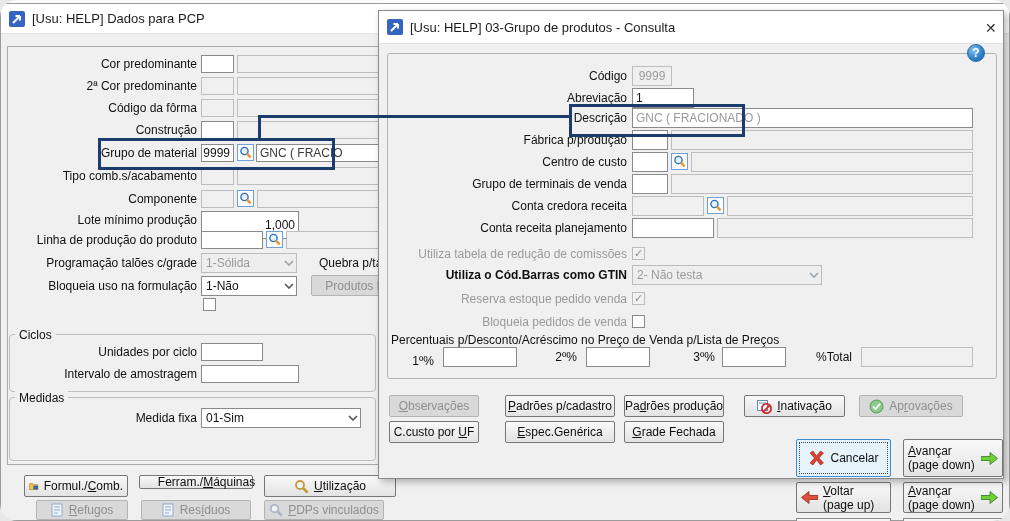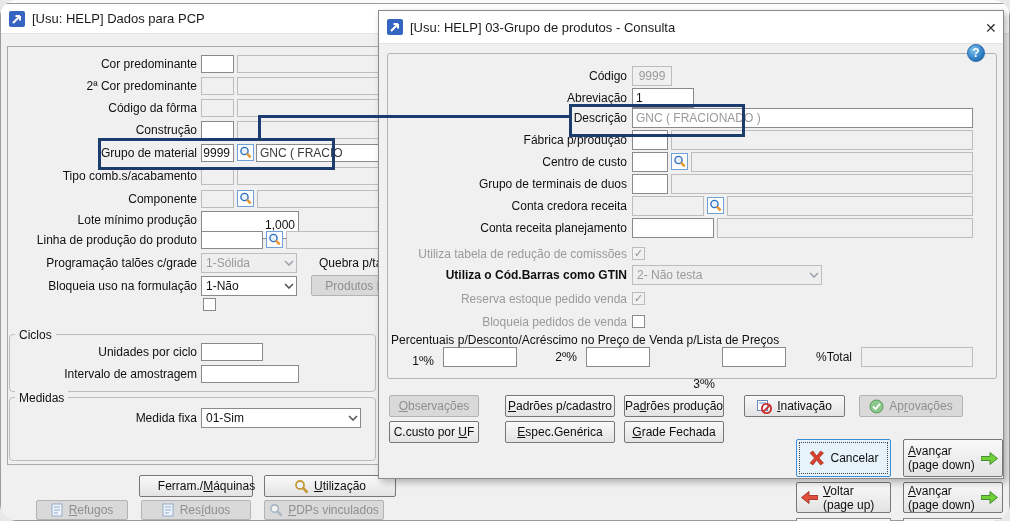--- a/index.html
+++ b/index.html
@@ -171,21 +171,28 @@
     <div class="gbox" style="left:8px;top:393px;width:367px;height:64px;"></div>
     <span class="gcap" style="left:14px;top:387px;">Medidas</span>
     <span class="blbl" style="top:407px;">Medida fixa</span>
     <div class="dd" style="left:200px;top:404px;width:160px;height:20px;">
       <span>01-Sim</span>
       <svg width="10" height="6" viewBox="0 0 10 6">
           <polyline points="1,1 5,5 9,1" fill="none" stroke="#555" stroke-width="1.6"></polyline>
         </svg>
     </div>
 
-    <button class="btn" style="left:138px;top:471px;width:114px;height:22px;padding-left:20px;">
+    <button class="btn" style="left:23px;top:471px;width:104px;height:22px;">
+      <svg width="16" height="14" viewBox="0 0 16 14">
+          <path d="M1 3 L6 3 L7.5 5 L15 5 L15 13 L1 13 Z" fill="#f7c544" stroke="#a5781b"></path>
+          <rect x="8" y="7" width="6" height="5" fill="#3a6fd0" stroke="#24498f"></rect>
+        </svg>
+      <span><span>Formul./</span><span class="u">C</span><span>omb.</span></span>
+    </button>
+    <button class="btn" style="left:138px;top:471px;width:114px;height:14px;padding-left:20px;">
       <svg width="15" height="15" viewBox="0 0 15 15">
           <path d="M2 13 L9 6" stroke="#8f9aa6" stroke-width="3" stroke-linecap="round"></path>
           <circle cx="10.5" cy="4" r="3" fill="none" stroke="#8f9aa6" stroke-width="2.2"></circle>
           <rect x="9" y="2.6" width="4" height="3" fill="#e9e9e9" stroke="none"></rect>
         </svg>
       <span><span>Ferram./</span><span class="u">M</span><span>áquinas</span></span>
     </button>
     <button class="btn" style="left:263px;top:471px;width:132px;height:22px;">
       <svg width="15" height="15" viewBox="0 0 15 15">
           <circle cx="6" cy="6" r="4" fill="#eef5fc" stroke="#c49a3a" stroke-width="1.8"></circle>
@@ -274,21 +281,21 @@
     <div class="inp" style="left:253px;top:141px;width:36px;height:20px;"></div>
     <button class="magbtn" style="left:292px;top:142px;">
       <svg viewBox="0 0 17 17" width="17" height="17">
           <rect x="0.5" y="0.5" width="16" height="16" fill="#fdfdfd" stroke="#6fa0d8"></rect>
           <circle cx="7.5" cy="7" r="3.6" fill="#e8f2fc" stroke="#2f6fc0" stroke-width="1.4"></circle>
           <line x1="10" y1="9.6" x2="13.6" y2="13.4" stroke="#e8962e" stroke-width="2.4"></line>
         </svg>
     </button>
     <div class="inp dis" style="left:312px;top:141px;width:282px;height:20px;"></div>
 
-    <span class="flbl" style="top:166px;">Grupo de terminais de duos</span>
+    <span class="flbl" style="top:166px;">Grupo de terminais de venda</span>
     <div class="inp" style="left:253px;top:163px;width:36px;height:20px;"></div>
     <div class="inp dis" style="left:292px;top:163px;width:302px;height:20px;"></div>
 
     <span class="flbl" style="top:188px;">Conta credora receita</span>
     <div class="inp dis" style="left:253px;top:185px;width:72px;height:20px;"></div>
     <button class="magbtn" style="left:328px;top:186px;">
       <svg viewBox="0 0 17 17" width="17" height="17">
           <rect x="0.5" y="0.5" width="16" height="16" fill="#fdfdfd" stroke="#6fa0d8"></rect>
           <circle cx="7.5" cy="7" r="3.6" fill="#e8f2fc" stroke="#2f6fc0" stroke-width="1.4"></circle>
           <line x1="10" y1="9.6" x2="13.6" y2="13.4" stroke="#e8962e" stroke-width="2.4"></line>
@@ -319,21 +326,21 @@
     </div>
 
     <span class="flbl gray-text" style="top:304px;">Bloqueia pedidos de venda</span>
     <div class="cb" style="left:253px;top:304px;"></div>
 
     <span class="llbl" style="left:12px;top:322px;">Percentuais p/Desconto/Acréscimo no Preço de Venda p/Lista de Preços</span>
     <span class="flbl" style="right:569px;top:343px;text-align:right;">1º%</span>
     <div class="inp" style="left:64px;top:336px;width:74px;height:20px;"></div>
     <span class="flbl" style="right:426px;top:339px;">2º%</span>
     <div class="inp" style="left:207px;top:336px;width:64px;height:20px;"></div>
-    <span class="flbl" style="right:288px;top:339px;margin-top:27px;">3º%</span>
+    <span class="flbl" style="right:288px;top:339px;">3º%</span>
     <div class="inp" style="left:343px;top:336px;width:64px;height:20px;"></div>
     <span class="flbl" style="right:151px;top:339px;">%Total</span>
     <div class="inp dis" style="left:482px;top:336px;width:112px;height:20px;"></div>
 
     <button class="btn dis" style="left:10px;top:384px;width:90px;height:22px;">
       <span><span class="u">O</span><span>bservações</span></span>
     </button>
     <button class="btn" style="left:126px;top:384px;width:110px;height:22px;">
       <span><span class="u">P</span><span>adrões p/cadastro</span></span>
     </button>

